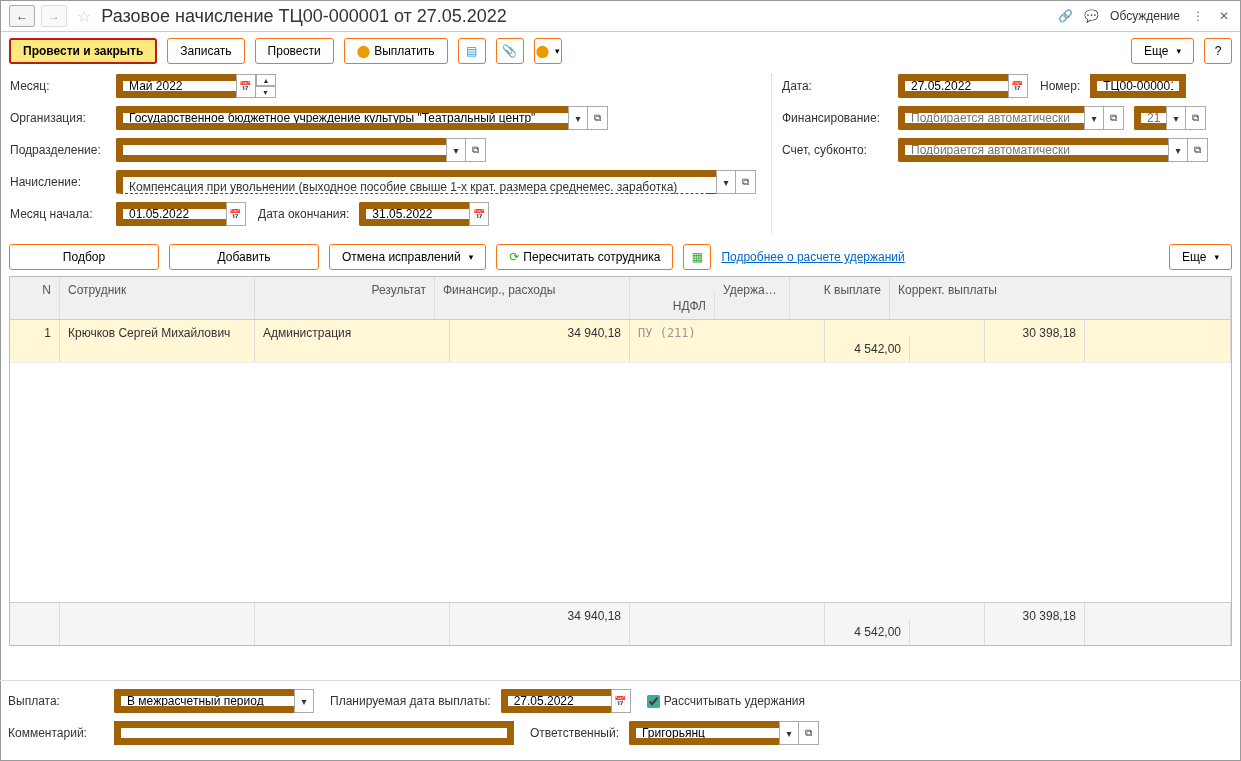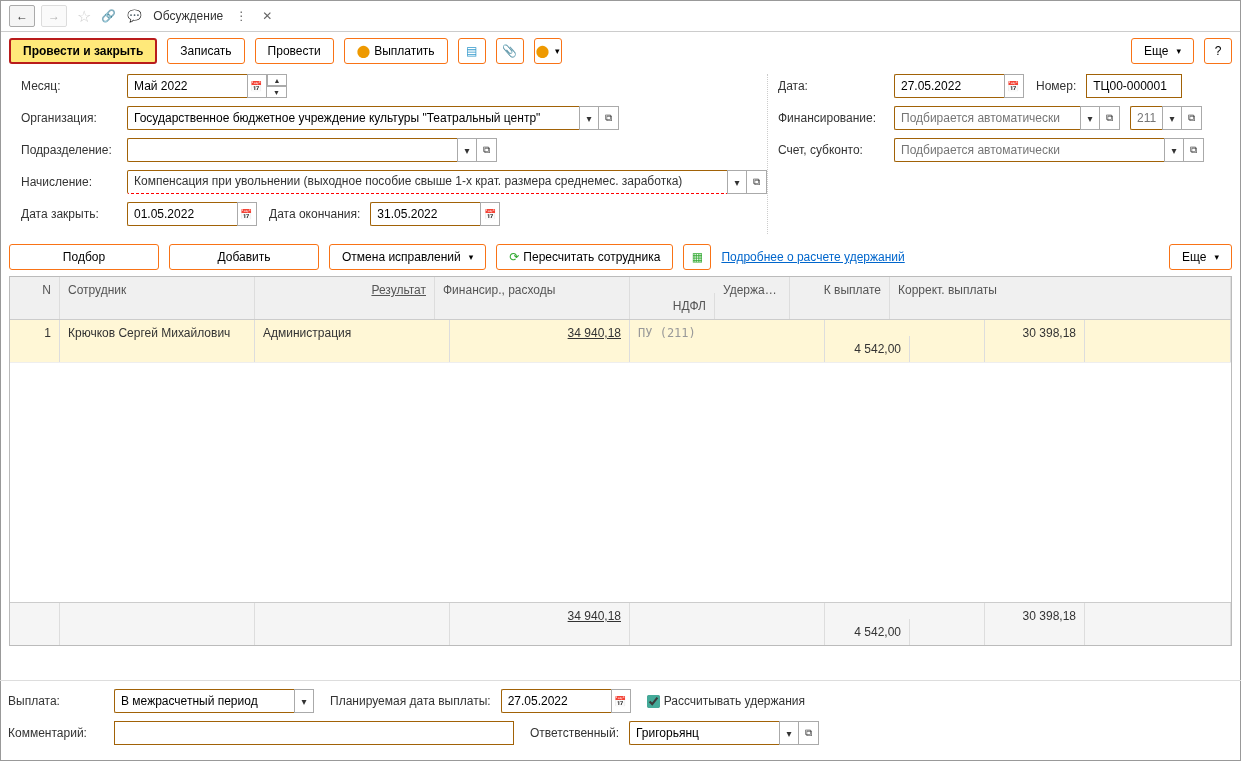--- a/index.html
+++ b/index.html
@@ -8,44 +8,44 @@
 .nav-btn { width: 26px; height: 22px; border: 1px solid #aaa; background: #f5f5f5; display: inline-flex; align-items: center; justify-content: center; cursor: pointer; border-radius: 2px; }
 .star-icon { font-size: 16px; color: #ccc; margin: 0 4px; }
 .title { font-size: 18px; font-weight: normal; flex: 1; }
 .title-right { display: flex; align-items: center; gap: 10px; }
 .icon-sm { width: 16px; height: 16px; display: inline-flex; align-items: center; justify-content: center; color: #666; cursor: pointer; }
 .toolbar { display: flex; align-items: center; padding: 6px 8px; gap: 10px; }
 .btn { border: 1px solid #f97316; background: #fff; padding: 4px 12px; cursor: pointer; border-radius: 3px; font-size: 12px; height: 26px; display: inline-flex; align-items: center; gap: 4px; }
 .btn-primary { background: #ffe97a; border: 2px solid #b91c1c; font-weight: bold; }
 .btn-icon { width: 28px; padding: 0; justify-content: center; }
 .btn-more { display: inline-flex; align-items: center; }
-.form-area { padding: 4px 20px; }
+.form-area { padding: 4px 9px; }
 .form-row { display: flex; align-items: center; margin-bottom: 8px; gap: 6px; }
 .lbl { width: 100px; }
 .lbl-sm { width: auto; padding-right: 4px; }
-.input { border: 1px solid #a16207; padding: 3px 6px; height: 24px; font-size: 12px; background: #fff; }
+.input { border: 7px solid #a16207; padding: 3px 6px; height: 24px; font-size: 12px; background: #fff; }
 .input-combo { display: inline-flex; }
 .input-combo .input { border-right: none; border-radius: 2px 0 0 2px; }
 .combo-btn { width: 20px; height: 24px; border: 1px solid #aaa; background: #fff; display: inline-flex; align-items: center; justify-content: center; cursor: pointer; font-size: 10px; }
 .combo-btn + .combo-btn { border-left: none; }
 .placeholder { color: #aaa; }
 .underline-red { border-bottom: 1px dashed red; }
 .two-col { display: flex; justify-content: space-between; }
 .col-l { flex: 1; }
 .col-r { width: 460px; border-left: 1px dotted #ccc; padding-left: 10px; }
 .action-bar { display: flex; align-items: center; padding: 6px 8px; gap: 10px; }
 .link { color: #0066cc; text-decoration: underline; cursor: pointer; }
 .table-wrap { margin: 0 8px; border: 1px solid #bbb; height: 370px; display: flex; flex-direction: column; }
 .thead { display: flex; background: #f0f0f0; border-bottom: 1px solid #ccc; }
 .th, .td { padding: 6px 8px; border-right: 1px solid #ddd; overflow: hidden; white-space: nowrap; text-overflow: ellipsis; }
 .th { font-weight: normal; color: #555; }
 .c-n { width: 50px; text-align: right; }
 .c-emp { width: 195px; }
 .c-dept { width: 195px; }
-.c-res { width: 180px; text-align: right; text-decoration: underline; }
+.c-res { width: 180px; text-align: right; }
 .c-fin { width: 195px; }
 .c-tax { width: 85px; text-align: right; margin-top: 16px; }
 .c-hold { width: 75px; text-align: right; }
 .c-pay { width: 100px; text-align: right; }
 .c-corr { flex: 1; }
 .tbody { flex: 1; overflow: auto; }
 .trow { display: flex; background: #fff7d6; border-bottom: 1px solid #eee; }
 .tfoot { display: flex; border-top: 1px solid #ccc; background: #f5f5f5; }
 .footer { position: absolute; bottom: 0; left: 0; right: 0; padding: 8px; border-top: 1px solid #ddd; }
 .footer .form-row { margin-bottom: 8px; }
@@ -56,20 +56,21 @@
 .date-input { width: 110px; }
 .mono { font-family: monospace; color: #999; }
 </style>
 </head>
 <body>
 
 <div class="titlebar">
   <div class="nav-btn">←</div>
   <div class="nav-btn" style="opacity:.4">→</div>
   <span class="star-icon">☆</span>
+  <div class="title">Разовое начисление ТЦ00-000001 от 27.05.2022</div>
   <div class="title-right">
     <span class="icon-sm">🔗</span>
     <span class="icon-sm">💬</span>
     <span>Обсуждение</span>
     <span class="icon-sm">⋮</span>
     <span class="icon-sm">✕</span>
   </div>
 </div>
 
 <div class="toolbar">
@@ -126,21 +127,21 @@
       </div>
       <div class="form-row">
         <span class="lbl">Начисление:</span>
         <div class="input-combo">
           <div class="input underline-red" style="width:600px"><span>Компенсация при увольнении (выходное пособие свыше 1-х крат. размера среднемес. заработка)</span></div>
           <div class="combo-btn">▾</div>
           <div class="combo-btn">⧉</div>
         </div>
       </div>
       <div class="form-row">
-        <span class="lbl">Дата закрыть:</span>
+        <span class="lbl">Месяц начала:</span>
         <div class="input-combo">
           <input class="input date-input" value="01.05.2022" style="">
           <div class="combo-btn">📅</div>
         </div>
         <span class="lbl-sm" style="margin-left:6px">Дата окончания:</span>
         <div class="input-combo">
           <input class="input date-input" value="31.05.2022" style="">
           <div class="combo-btn">📅</div>
         </div>
       </div>

